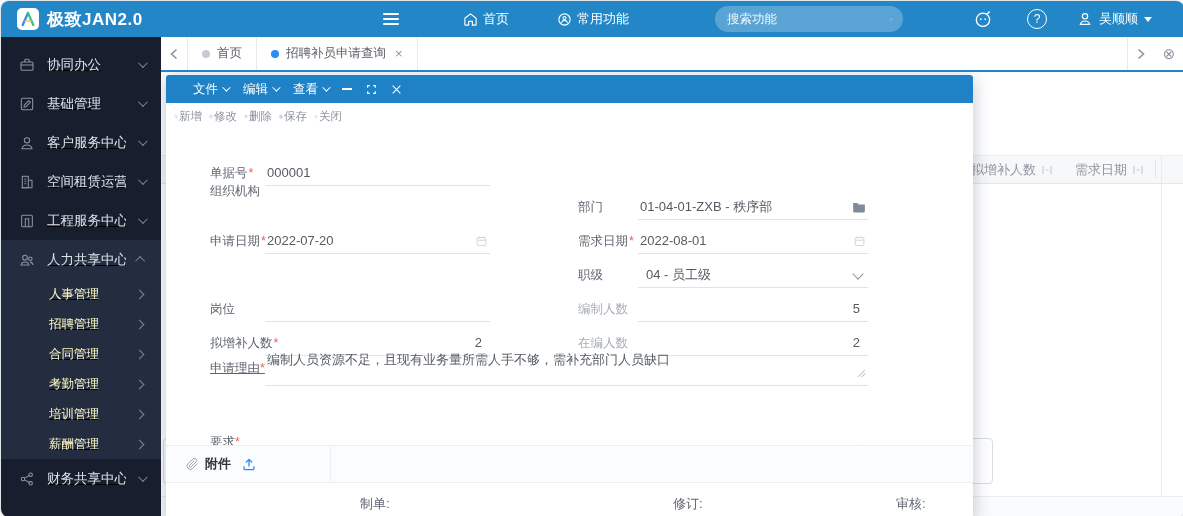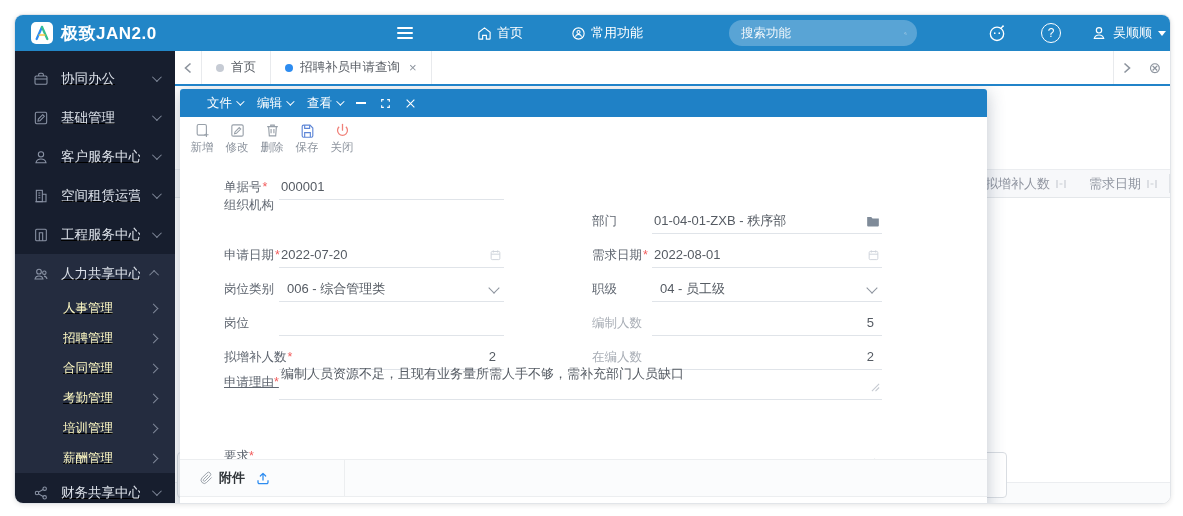--- a/index.html
+++ b/index.html
@@ -1,16 +1,16 @@
 <!DOCTYPE html>
 <html><head>
 <meta charset="utf-8">
 <style>
   html,body{margin:0;padding:0;background:#fff;font-family:"Liberation Sans","DejaVu Sans",sans-serif;}
-  .frame{width:1183px;height:516px;box-sizing:border-box;padding:14px;}
+  .frame{width:1183px;height:516px;box-sizing:border-box;padding:0;}
   .app{position:relative;width:100%;height:100%;border:1px solid #e2e5e9;border-radius:9px;overflow:hidden;
        display:flex;flex-direction:column;background:#fff;box-shadow:0 1px 5px rgba(0,0,0,.10);}
   
   .topbar{height:36px;background:#2286c7;position:relative;flex:none;color:#fff;}
   .tb-abs{position:absolute;top:0;height:36px;display:flex;align-items:center;}
   .logo-box{width:22px;height:22px;background:#fff;border-radius:5px;display:flex;align-items:center;justify-content:center;}
   .brand{font-size:17px;font-weight:bold;margin-left:8px;letter-spacing:.5px;white-space:nowrap;}
   .burger{display:flex;flex-direction:column;gap:3px;cursor:pointer;}
   .burger i{display:block;width:16px;height:2px;background:#fff;border-radius:1px;}
   .nav-item{display:flex;align-items:center;gap:5px;font-size:13px;cursor:pointer;white-space:nowrap;}
@@ -59,21 +59,21 @@
   
   .dialog{position:absolute;left:5px;top:3px;width:807px;bottom:-6px;background:#fff;border-radius:3px 3px 0 0;
           box-shadow:0 3px 18px rgba(40,60,90,.30);display:flex;flex-direction:column;z-index:5;}
   .dlg-title{height:28px;flex:none;background:#1f81c6;border-radius:3px 3px 0 0;display:flex;align-items:center;color:#fff;padding:0 12px;}
   .dlg-title .t{font-size:13.5px;font-weight:bold;flex:1;}
   .dlg-menu{display:flex;align-items:center;gap:4px;font-size:12.5px;cursor:pointer;margin-left:15px;}
   .dlg-menu .chev{width:5px;height:5px;}
   .dlg-ctl{margin-left:14px;display:flex;align-items:center;cursor:pointer;}
   .min-bar{width:10px;height:2px;background:#fff;}
   .dlg-toolbar{height:38px;flex:none;display:flex;align-items:flex-start;padding:5px 0 0 8px;gap:7px;}
-  .tool{width:28px;display:flex;flex-direction:column;align-items:center;gap:1px;cursor:pointer;}
+  .tool{width:28px;display:flex;flex-direction:row;align-items:center;gap:1px;cursor:pointer;}
   .tool .t-lab{font-size:11.5px;color:#8d949e;white-space:nowrap;}
   .dform{flex:1;position:relative;font-size:13px;}
   .fr{position:absolute;height:26px;display:flex;}
   .fr .lab{font-size:12.5px;color:#5f6670;line-height:26px;white-space:nowrap;}
   .fr .req{color:#f25b5b;margin-left:1px;}
   .fl{left:44px;} .fl .lab{width:55px;} .fl .inp{width:225px;}
   .frt{left:412px;} .frt .lab{width:60px;} .frt .inp{width:230px;}
   .inp{position:relative;border-bottom:1px solid #e0e4e9;color:#555b63;line-height:25px;padding:0 2px;box-sizing:border-box;white-space:nowrap;overflow:hidden;}
   .inp.ind{padding-left:8px;}
   .inp.num{text-align:right;padding-right:8px;}
@@ -425,26 +425,20 @@
               <span class="inp"><span>2022-08-01</span>
                 <span class="ricon">
                       <svg width="13" height="13" viewBox="0 0 24 24" fill="none" stroke="#cfd4db" stroke-width="1.8">
                         <rect x="4" y="5.5" width="16" height="15" rx="2"></rect>
                         <path d="M8 3.5v4M16 3.5v4M4 10.5h16"></path>
                       </svg>
                     </span>
               </span>
             </div>
 
-            <div class="fr fl" style="top:116px">
-              <span class="lab">岗位类别</span>
-              <span class="inp ind"><span>006 - 综合管理类</span>
-                <span class="sel-caret"></span>
-              </span>
-            </div>
             <div class="fr frt" style="top:116px">
               <span class="lab">职级</span>
               <span class="inp ind"><span>04 - 员工级</span>
                 <span class="sel-caret"></span>
               </span>
             </div>
 
             <div class="fr fl" style="top:150px">
               <span class="lab">岗位</span>
               <span class="inp"></span>

